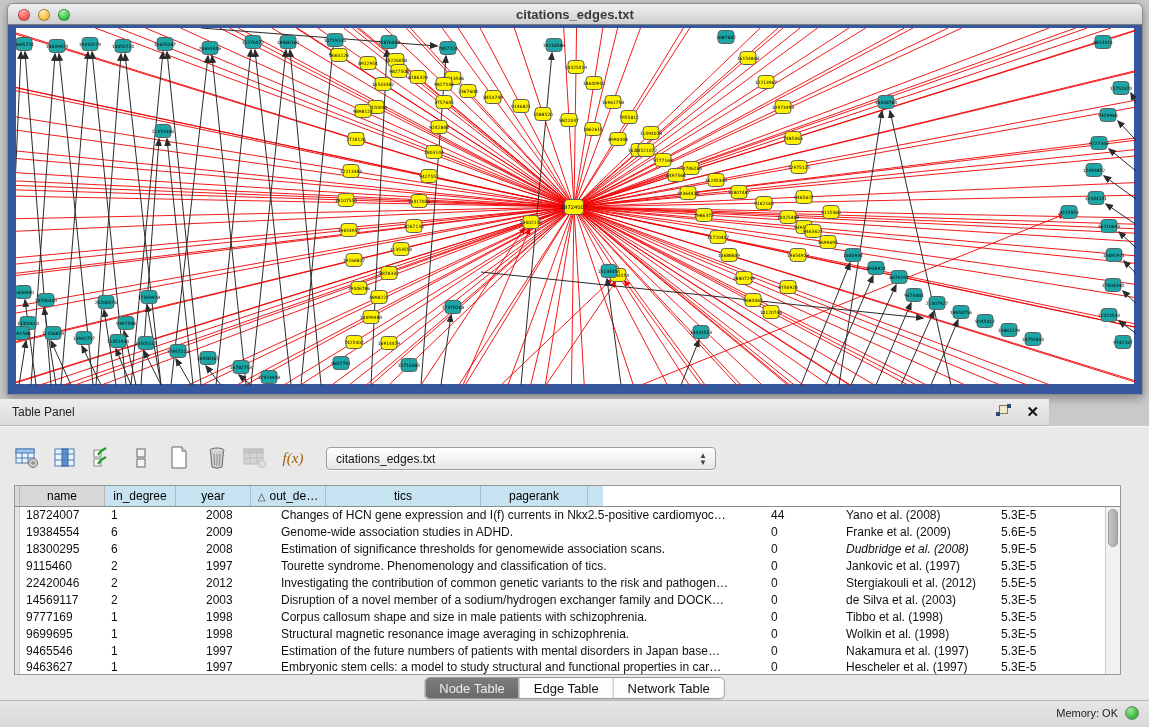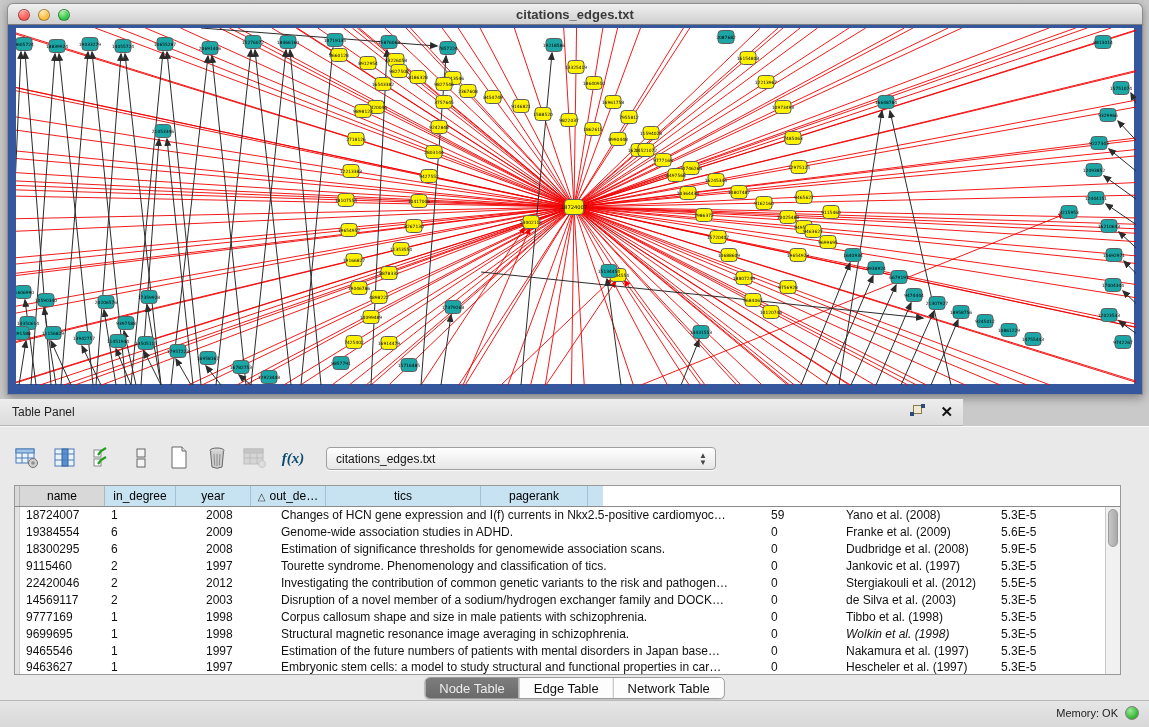--- a/index.html
+++ b/index.html
@@ -20,35 +20,35 @@
   .light.green{ background:radial-gradient(circle at 35% 30%, #a8eca0, #34c84a 60%);}
   .title-text { position:absolute; left:0; right:0; top:3px; text-align:center;
     font-size:13px; font-weight:bold; color:#3a3a3a; }
   .canvas-frame { position:absolute; left:0; top:22px; right:0; bottom:0;
     background:#35579e; padding:3px 8px 10px 8px; border-left:1px solid #8e8e8e;
     border-right:1px solid #8e8e8e; border-bottom:1px solid #8e8e8e; }
   .canvas { width:100%; height:100%; background:#fff; position:relative; }
   .canvas svg { position:absolute; left:0; top:0; }
 
   
-  .panel-header { position:absolute; left:0; top:399px; width:963px; height:27px;
+  .panel-header { position:absolute; left:0; top:399px; width:1049px; height:27px;
     background:linear-gradient(#ededed,#dcdcdc); border-bottom:1px solid #b3b3b3; }
   .panel-header .ph-title { position:absolute; left:12px; top:6px; font-size:12px; color:#222; }
   .ph-icons { position:absolute; right:10px; top:5px; display:flex; gap:14px; align-items:center; }
   .float-ic { width:16px; height:15px; position:relative; }
   .float-ic .sq1{ position:absolute; left:3px; top:1px; width:9px; height:9px; border:1px solid #8a7a4a; background:#efe9d2;}
   .float-ic .sq2{ position:absolute; left:0; top:8px; width:4px; height:4px; background:#2c4a77;}
   .float-ic .sq3{ position:absolute; left:11px; top:0px; width:4px; height:4px; background:#2c4a77;}
   .close-ic { font-size:15px; font-weight:bold; color:#111; line-height:15px; }
 
   .panel-body { position:absolute; left:0; top:426px; width:1149px; height:274px; background:#e9e9e9; border-top:1px solid #f8f8f8; }
 
   .toolbar { position:absolute; left:14px; top:18px; display:flex; align-items:center; gap:12px; }
   .tb-btn { width:26px; height:26px; display:flex; align-items:center; justify-content:center; }
-  .fx { font-family:"Liberation Serif", serif; font-style:italic; font-weight:bold; font-size:15px; color:#0c4a6e; }
+  .fx { font-family:"Liberation Serif", serif; font-style:italic; font-weight:normal; font-size:15px; color:#a16207; }
   .dropdown { margin-left:8px; width:390px; height:23px; border:1px solid #9f9f9f; border-radius:4px;
     background:linear-gradient(#ffffff,#e6e6e6); position:relative; box-shadow:0 1px 0 rgba(255,255,255,.8); }
   .dropdown .dd-text { position:absolute; left:9px; top:4px; font-size:12px; color:#111; }
   .dd-arrows { position:absolute; right:8px; top:4px; font-size:8px; color:#444; line-height:7px; text-align:center; }
 
   .table-wrap { position:absolute; left:14px; top:58px; width:1107px; height:190px;
     border:1px solid #999; background:#fff; }
   .t-header { display:flex; height:21px; border-bottom:1px solid #8b8b8b; }
   .t-h-gutter { width:5px; background:#d9d9d9; border-right:1px solid #b5b5b5; }
   .t-hcell { background:#c7e3f2; border-right:1px solid #9fc2d6; font-size:12px; color:#000;
@@ -930,42 +930,42 @@
         </div>
         <div class="t-h-scrollcap"></div>
       </div>
     <div class="t-body" id="t-body">
         <div class="t-row">
           <div class="t-gutter"></div>
           <div class="t-cell" style="width: 85px;">18724007</div>
           <div class="t-cell" style="width: 95px;">1</div>
           <div class="t-cell" style="width: 75px;">2008</div>
           <div class="t-cell" style="width: 490px;">Changes of HCN gene expression and I(f) currents in Nkx2.5-positive cardiomyoc…</div>
-          <div class="t-cell" style="width: 75px;">59</div>
+          <div class="t-cell" style="width: 75px;">44</div>
           <div class="t-cell" style="width: 155px;">Yano et al. (2008)</div>
           <div class="t-cell" style="width: 107px;">5.3E-5</div>
         </div>
         <div class="t-row">
           <div class="t-gutter"></div>
           <div class="t-cell" style="width: 85px;">19384554</div>
           <div class="t-cell" style="width: 95px;">6</div>
           <div class="t-cell" style="width: 75px;">2009</div>
           <div class="t-cell" style="width: 490px;">Genome-wide association studies in ADHD.</div>
           <div class="t-cell" style="width: 75px;">0</div>
           <div class="t-cell" style="width: 155px;">Franke et al. (2009)</div>
           <div class="t-cell" style="width: 107px;">5.6E-5</div>
         </div>
         <div class="t-row">
           <div class="t-gutter"></div>
           <div class="t-cell" style="width: 85px;">18300295</div>
           <div class="t-cell" style="width: 95px;">6</div>
           <div class="t-cell" style="width: 75px;">2008</div>
           <div class="t-cell" style="width: 490px;">Estimation of significance thresholds for genomewide association scans.</div>
           <div class="t-cell" style="width: 75px;">0</div>
-          <div class="t-cell" style="width: 155px;">Dudbridge et al. (2008)</div>
+          <div class="t-cell" style="width: 155px; font-style: italic;">Dudbridge et al. (2008)</div>
           <div class="t-cell" style="width: 107px;">5.9E-5</div>
         </div>
         <div class="t-row">
           <div class="t-gutter"></div>
           <div class="t-cell" style="width: 85px;">9115460</div>
           <div class="t-cell" style="width: 95px;">2</div>
           <div class="t-cell" style="width: 75px;">1997</div>
           <div class="t-cell" style="width: 490px;">Tourette syndrome. Phenomenology and classification of tics.</div>
           <div class="t-cell" style="width: 75px;">0</div>
           <div class="t-cell" style="width: 155px;">Jankovic et al. (1997)</div>
@@ -1001,21 +1001,21 @@
           <div class="t-cell" style="width: 155px;">Tibbo et al. (1998)</div>
           <div class="t-cell" style="width: 107px;">5.3E-5</div>
         </div>
         <div class="t-row">
           <div class="t-gutter"></div>
           <div class="t-cell" style="width: 85px;">9699695</div>
           <div class="t-cell" style="width: 95px;">1</div>
           <div class="t-cell" style="width: 75px;">1998</div>
           <div class="t-cell" style="width: 490px;">Structural magnetic resonance image averaging in schizophrenia.</div>
           <div class="t-cell" style="width: 75px;">0</div>
-          <div class="t-cell" style="width: 155px; font-style: italic;">Wolkin et al. (1998)</div>
+          <div class="t-cell" style="width: 155px;">Wolkin et al. (1998)</div>
           <div class="t-cell" style="width: 107px;">5.3E-5</div>
         </div>
         <div class="t-row">
           <div class="t-gutter"></div>
           <div class="t-cell" style="width: 85px;">9465546</div>
           <div class="t-cell" style="width: 95px;">1</div>
           <div class="t-cell" style="width: 75px;">1997</div>
           <div class="t-cell" style="width: 490px;">Estimation of the future numbers of patients with mental disorders in Japan base…</div>
           <div class="t-cell" style="width: 75px;">0</div>
           <div class="t-cell" style="width: 155px;">Nakamura et al. (1997)</div>

